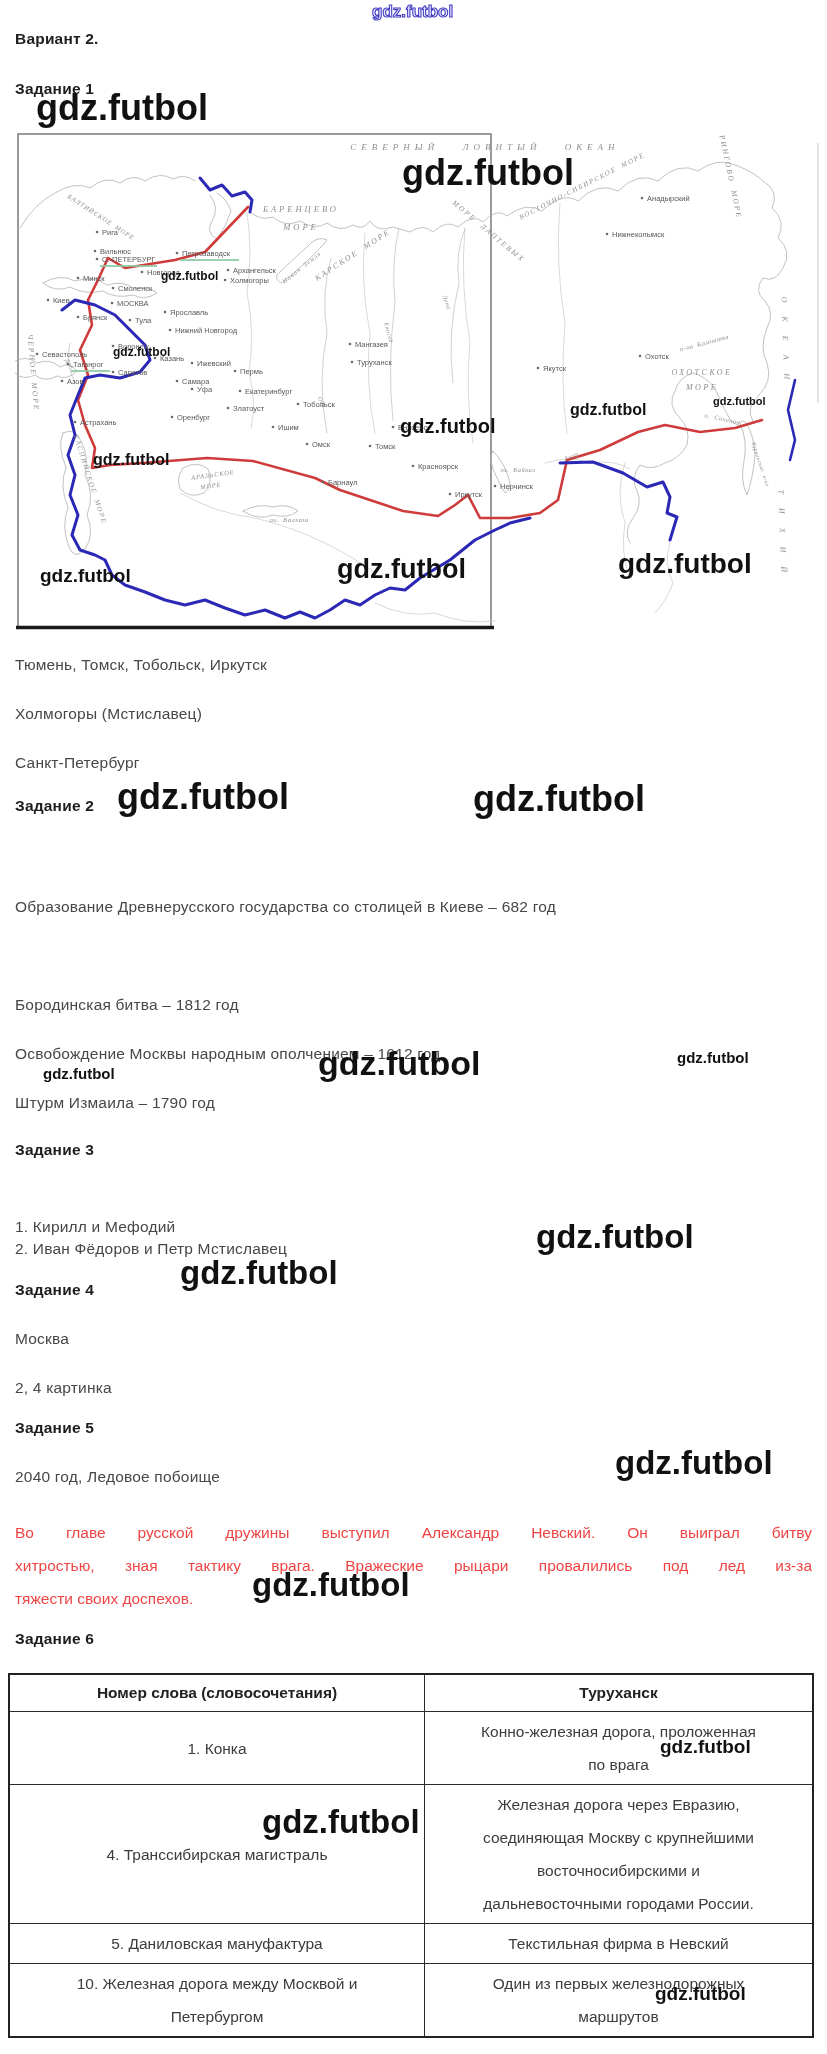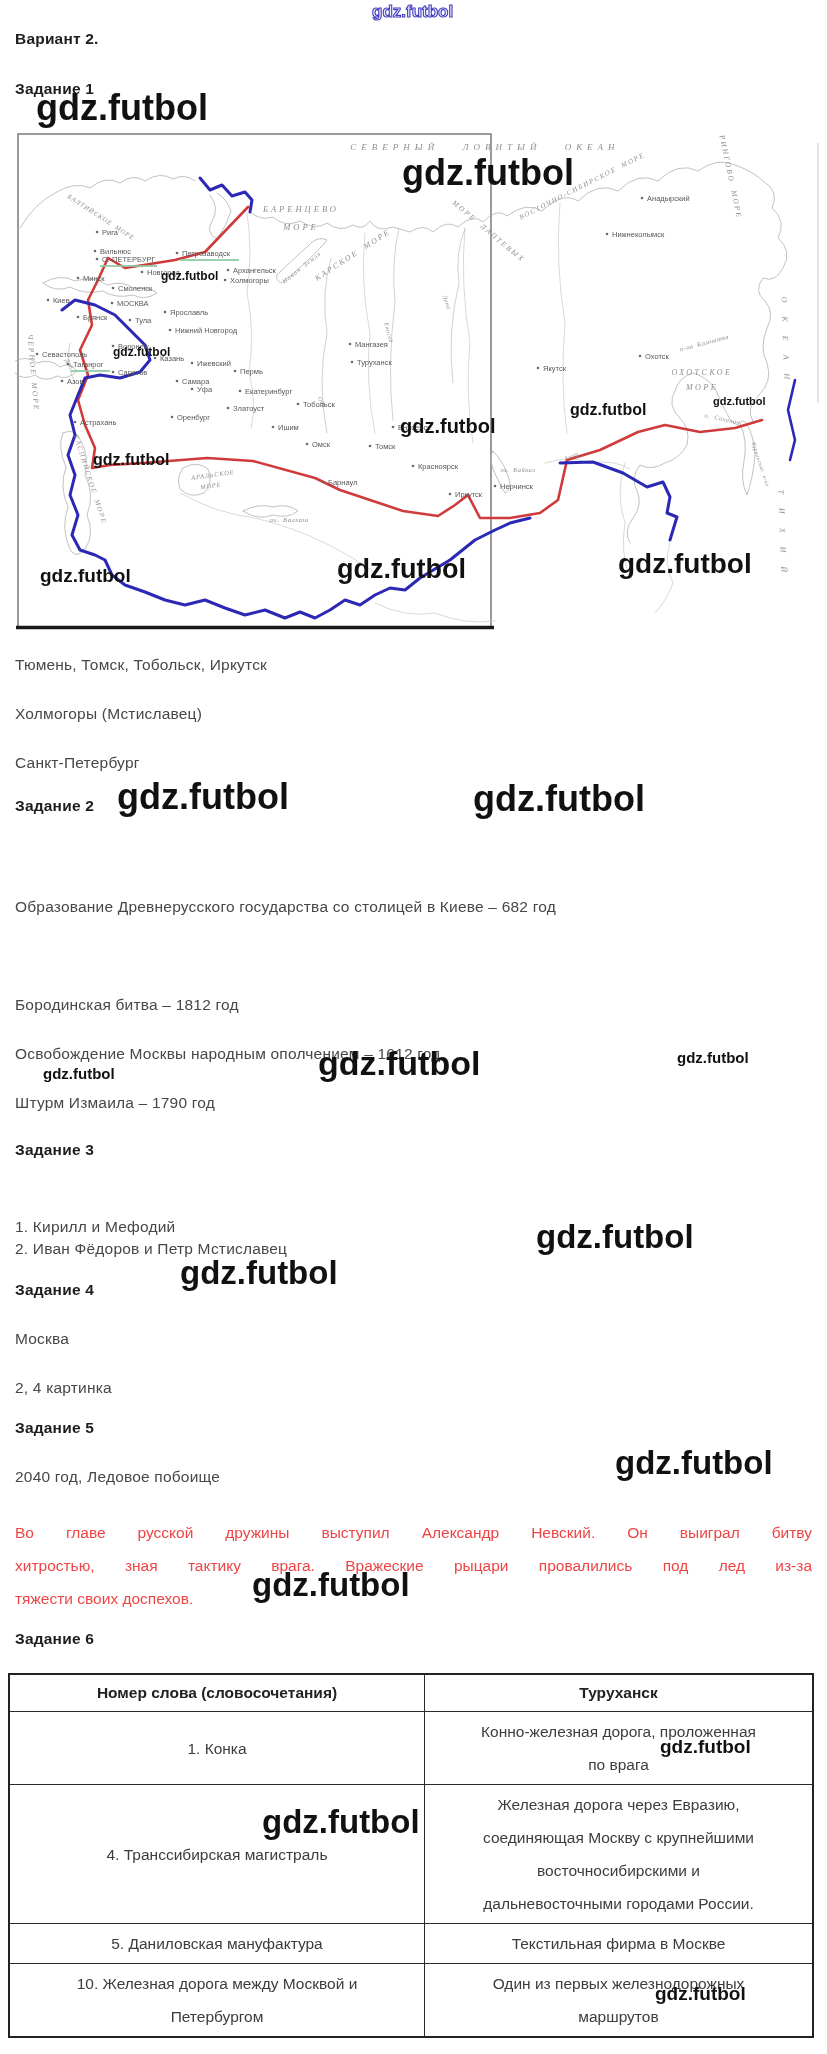--- a/index.html
+++ b/index.html
@@ -264,21 +264,21 @@
         <div>соединяющая Москву с крупнейшими</div>
         <div>восточносибирскими и</div>
         <div>дальневосточными городами России.</div>
       </td>
     </tr>
     <tr>
       <td>
         <div>5. Даниловская мануфактура</div>
       </td>
       <td>
-        <div>Текстильная фирма в Москве</div>
+        <div>Текстильная фирма в Невский</div>
       </td>
     </tr>
     <tr>
       <td>
         <div>10. Железная дорога между Москвой и</div>
         <div>Петербургом</div>
       </td>
       <td>
         <div>Один из первых железнодорожных</div>
         <div>маршрутов</div>

